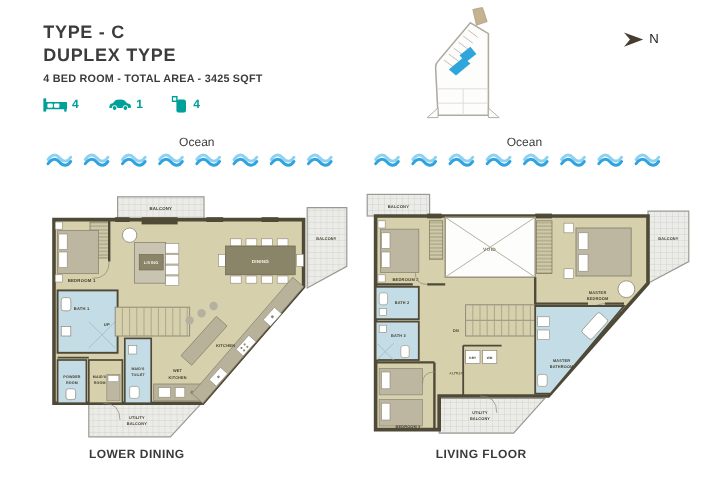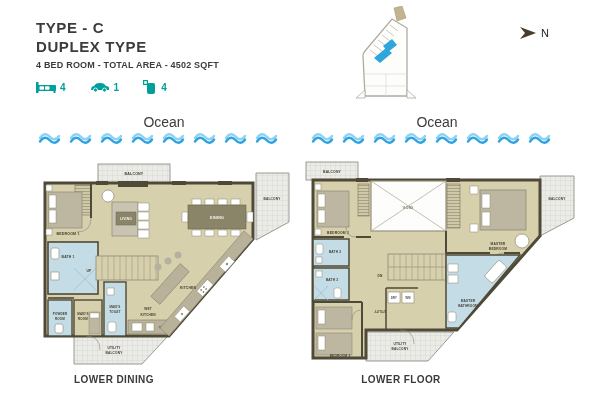--- a/index.html
+++ b/index.html
@@ -7,21 +7,21 @@
          font-family:"Liberation Sans",sans-serif;color:#3f3f3f;}
   .abs{position:absolute;}
   
   .title{left:36px;top:18px;font-size:15px;font-weight:700;letter-spacing:.6px;line-height:19px;color:#3c3c3c;}
   .spec{left:36px;top:60px;font-size:9px;font-weight:700;letter-spacing:.2px;color:#3c3c3c;}
   .stats{left:36px;top:80px;display:flex;align-items:center;gap:24px;}
   .stat{display:flex;align-items:center;gap:4px;}
   .stat .num{font-size:10px;font-weight:700;color:#00a09a;}
   
   .ocean{width:258px;text-align:center;}
-  .ocean .olabel{font-size:14px;color:#3c3c3c;margin-bottom:1px;}
+  .ocean .olabel{font-size:10px;color:#3c3c3c;margin-bottom:1px;}
   
   .ftitle{top:374px;width:200px;text-align:center;font-size:10px;font-weight:700;letter-spacing:.4px;color:#3a3a3a;}
   
   .lbl{font-family:"Liberation Sans",sans-serif;font-weight:700;fill:#45402f;text-anchor:middle;letter-spacing:.15px;}
   .lblw{font-family:"Liberation Sans",sans-serif;font-weight:700;fill:#f7f5ec;text-anchor:middle;letter-spacing:.2px;}
   .lblg{font-family:"Liberation Sans",sans-serif;font-weight:700;fill:#77725e;text-anchor:middle;letter-spacing:.3px;}
   .compass{display:flex;align-items:center;gap:4px;font-size:11px;color:#222;}
 </style>
 </head>
 <body>
@@ -42,21 +42,21 @@
         <path d="M0,5 C3,0.5 6.5,0 9.5,3.5 C12.5,7 16,7.5 19,3" fill="none" stroke="#8ed2f2" stroke-width="2.4" stroke-linecap="round"></path>
         <path d="M0,8.5 C3,4 6.5,3.5 9.5,7 C12.5,10.5 16,11 19,6.5" fill="none" stroke="#2fa3e0" stroke-width="2.4" stroke-linecap="round"></path>
       </g>
     </defs>
   </svg>
 
   <div class="abs title">
     <div>TYPE - C</div>
     <div>DUPLEX TYPE</div>
   </div>
-  <div class="abs spec">4 BED ROOM - TOTAL AREA - 4502 SQFT</div>
+  <div class="abs spec">4 BED ROOM - TOTAL AREA - 3425 SQFT</div>
 
   <div class="abs stats">
     <div class="stat">
       <svg width="20" height="13" viewBox="0 0 20 13">
         <rect x="0" y="1" width="2.5" height="11" fill="#00a09a"></rect>
         <rect x="1" y="4" width="19" height="6" rx="1" fill="#00a09a"></rect>
         <rect x="3.5" y="5.2" width="4.5" height="3.6" rx="0.8" fill="#ffffff"></rect>
         <rect x="9" y="5.2" width="4.5" height="3.6" rx="0.8" fill="#ffffff"></rect>
         <rect x="17.5" y="9" width="2" height="3" fill="#00a09a"></rect>
       </svg>
@@ -313,15 +313,15 @@
     <polygon points="146,95 220,95 159,168 146,168" fill="#c4dce6" stroke="#4f4937" stroke-width="1.5"></polygon>
     <rect x="148" y="104" width="10" height="8" fill="#fff" stroke="#8d8876" stroke-width="0.5"></rect>
     <rect x="148" y="115" width="10" height="8" fill="#fff" stroke="#8d8876" stroke-width="0.5"></rect>
     <rect x="148" y="152" width="8" height="10" rx="2" fill="#fff" stroke="#8d8876" stroke-width="0.5"></rect>
     <g transform="translate(196,112) rotate(-48)">
         <rect x="-11" y="-6" width="22" height="11" rx="2" fill="#fff" stroke="#8d8876" stroke-width="0.6"></rect>
       </g>
     <text class="lbl" x="168" y="142" font-size="3.2">MASTER</text>
     <text class="lbl" x="168" y="147" font-size="3.2">BATHROOM</text>
   </svg>
-  <div class="abs ftitle" style="left:301px">LOWER FLOOR</div>
+  <div class="abs ftitle" style="left:301px">LIVING FLOOR</div>
 
 </div>
 
 </body></html>

